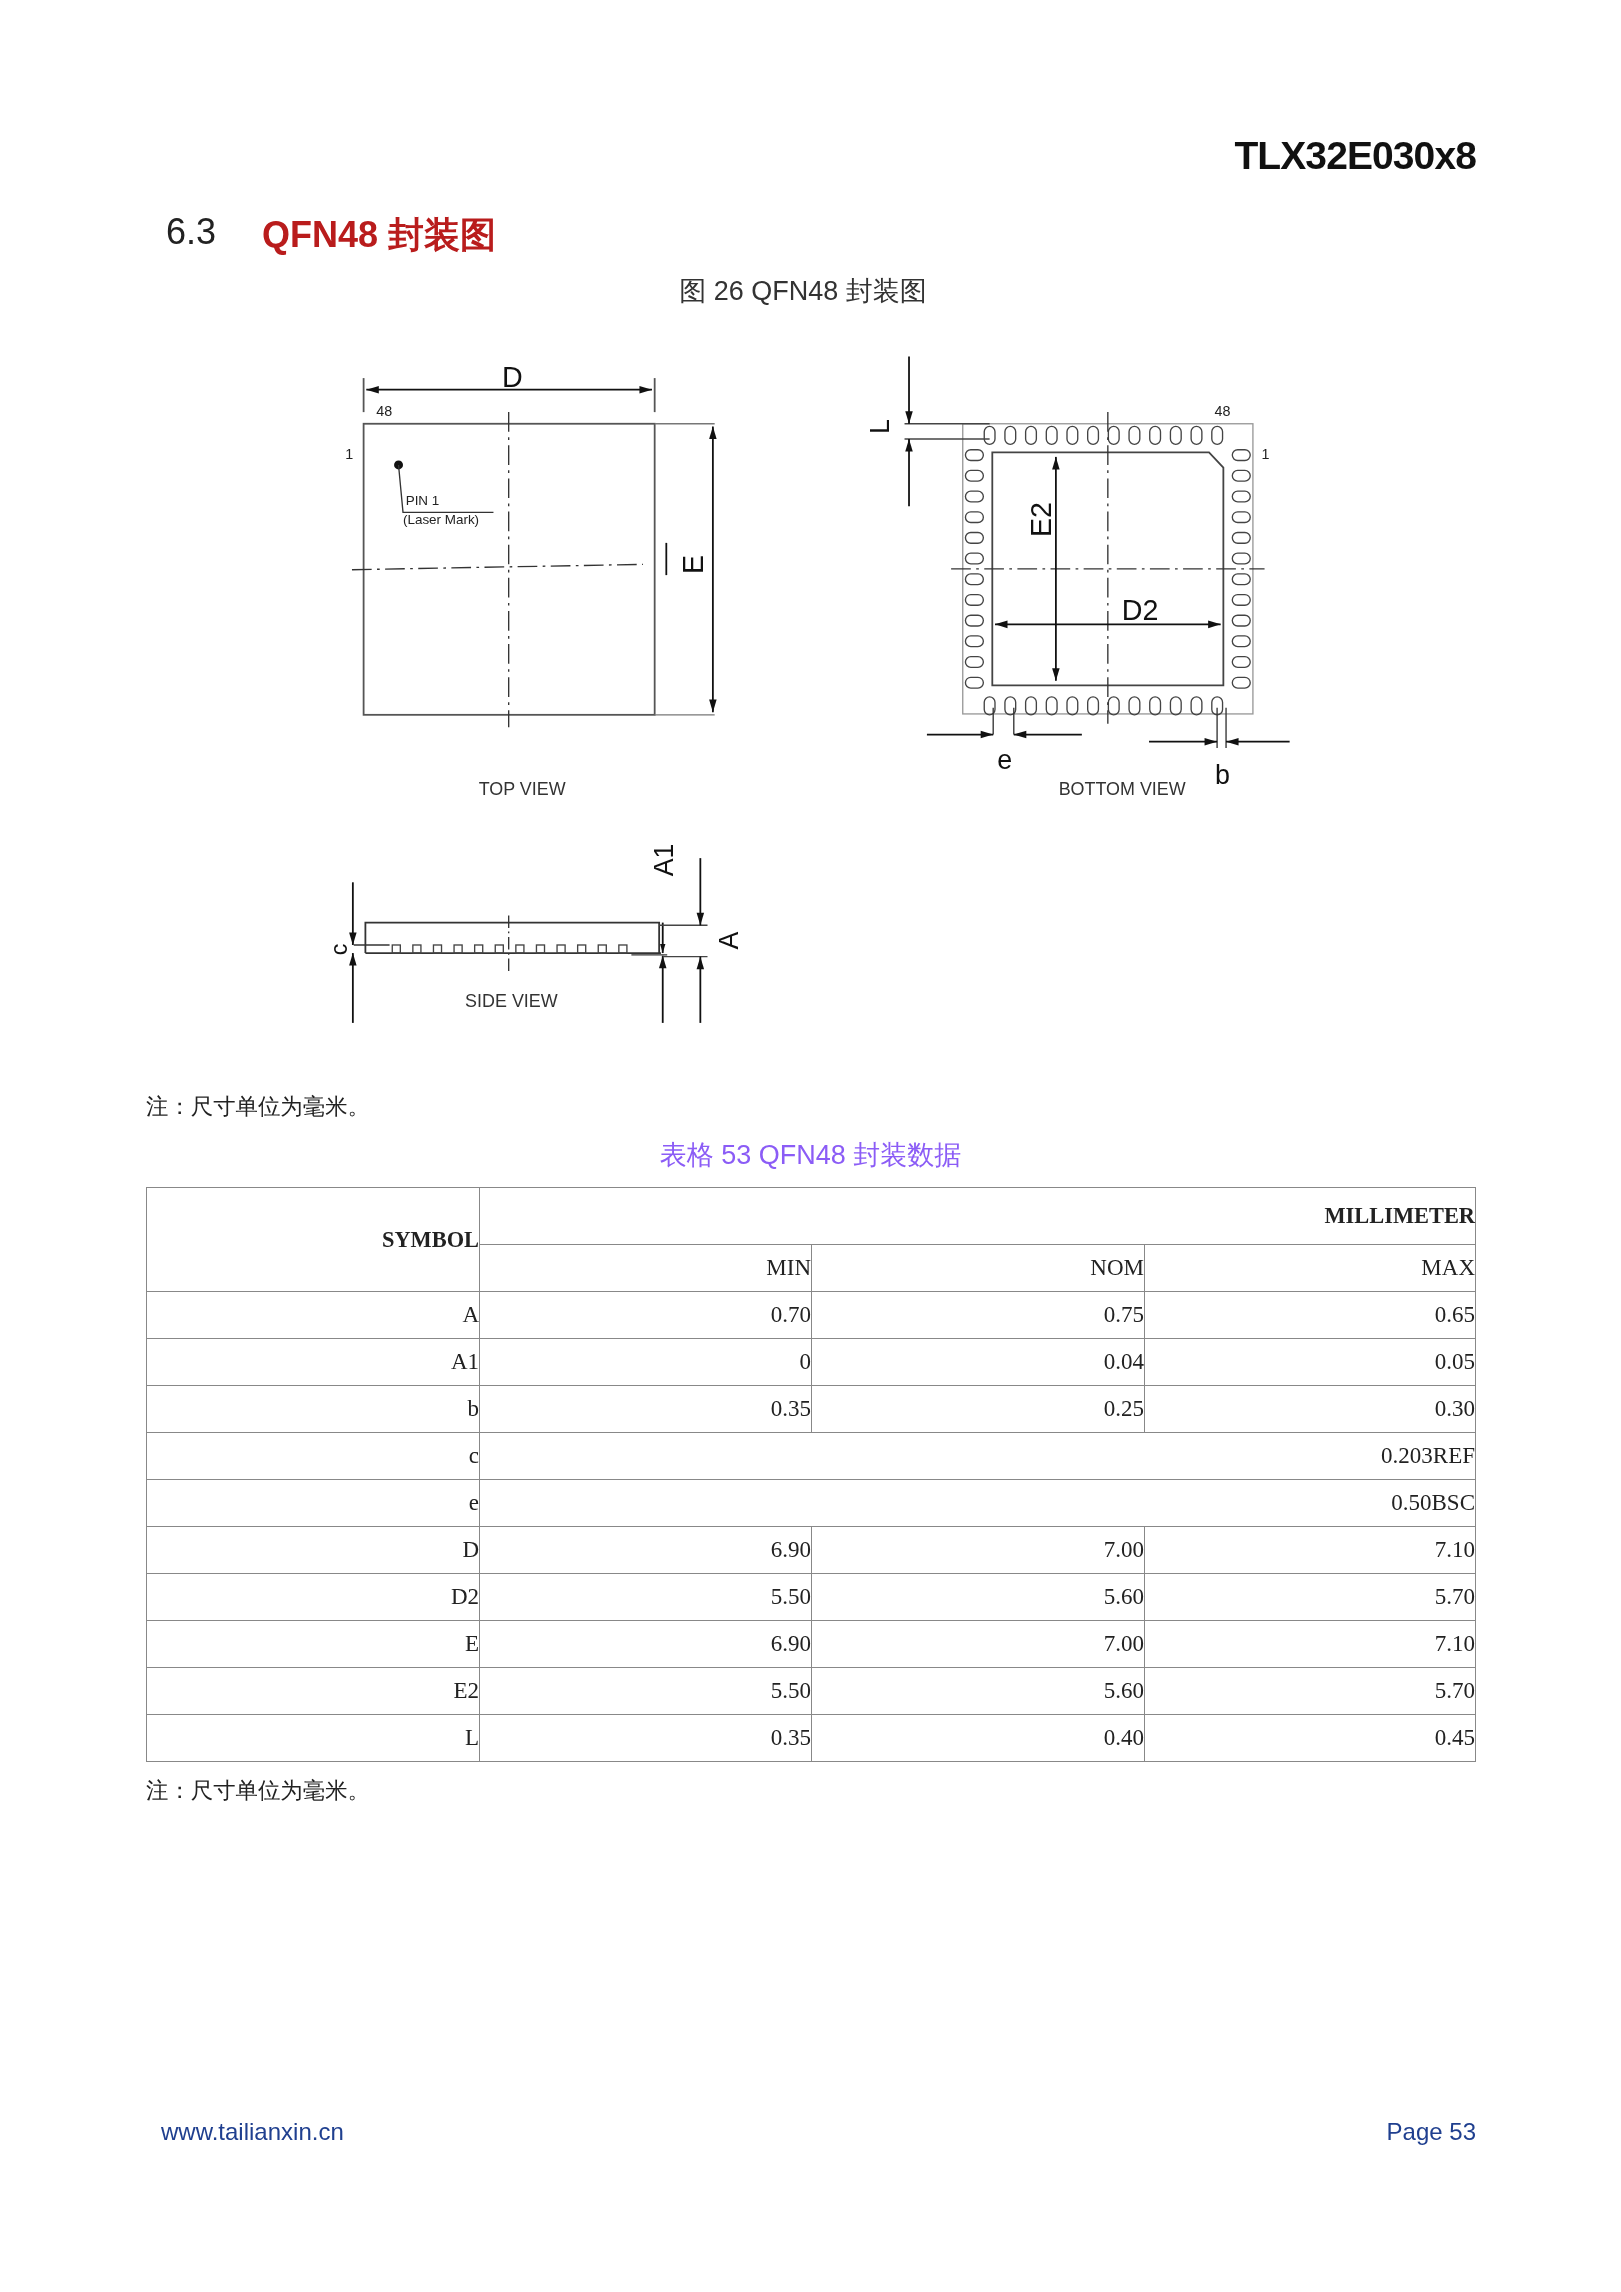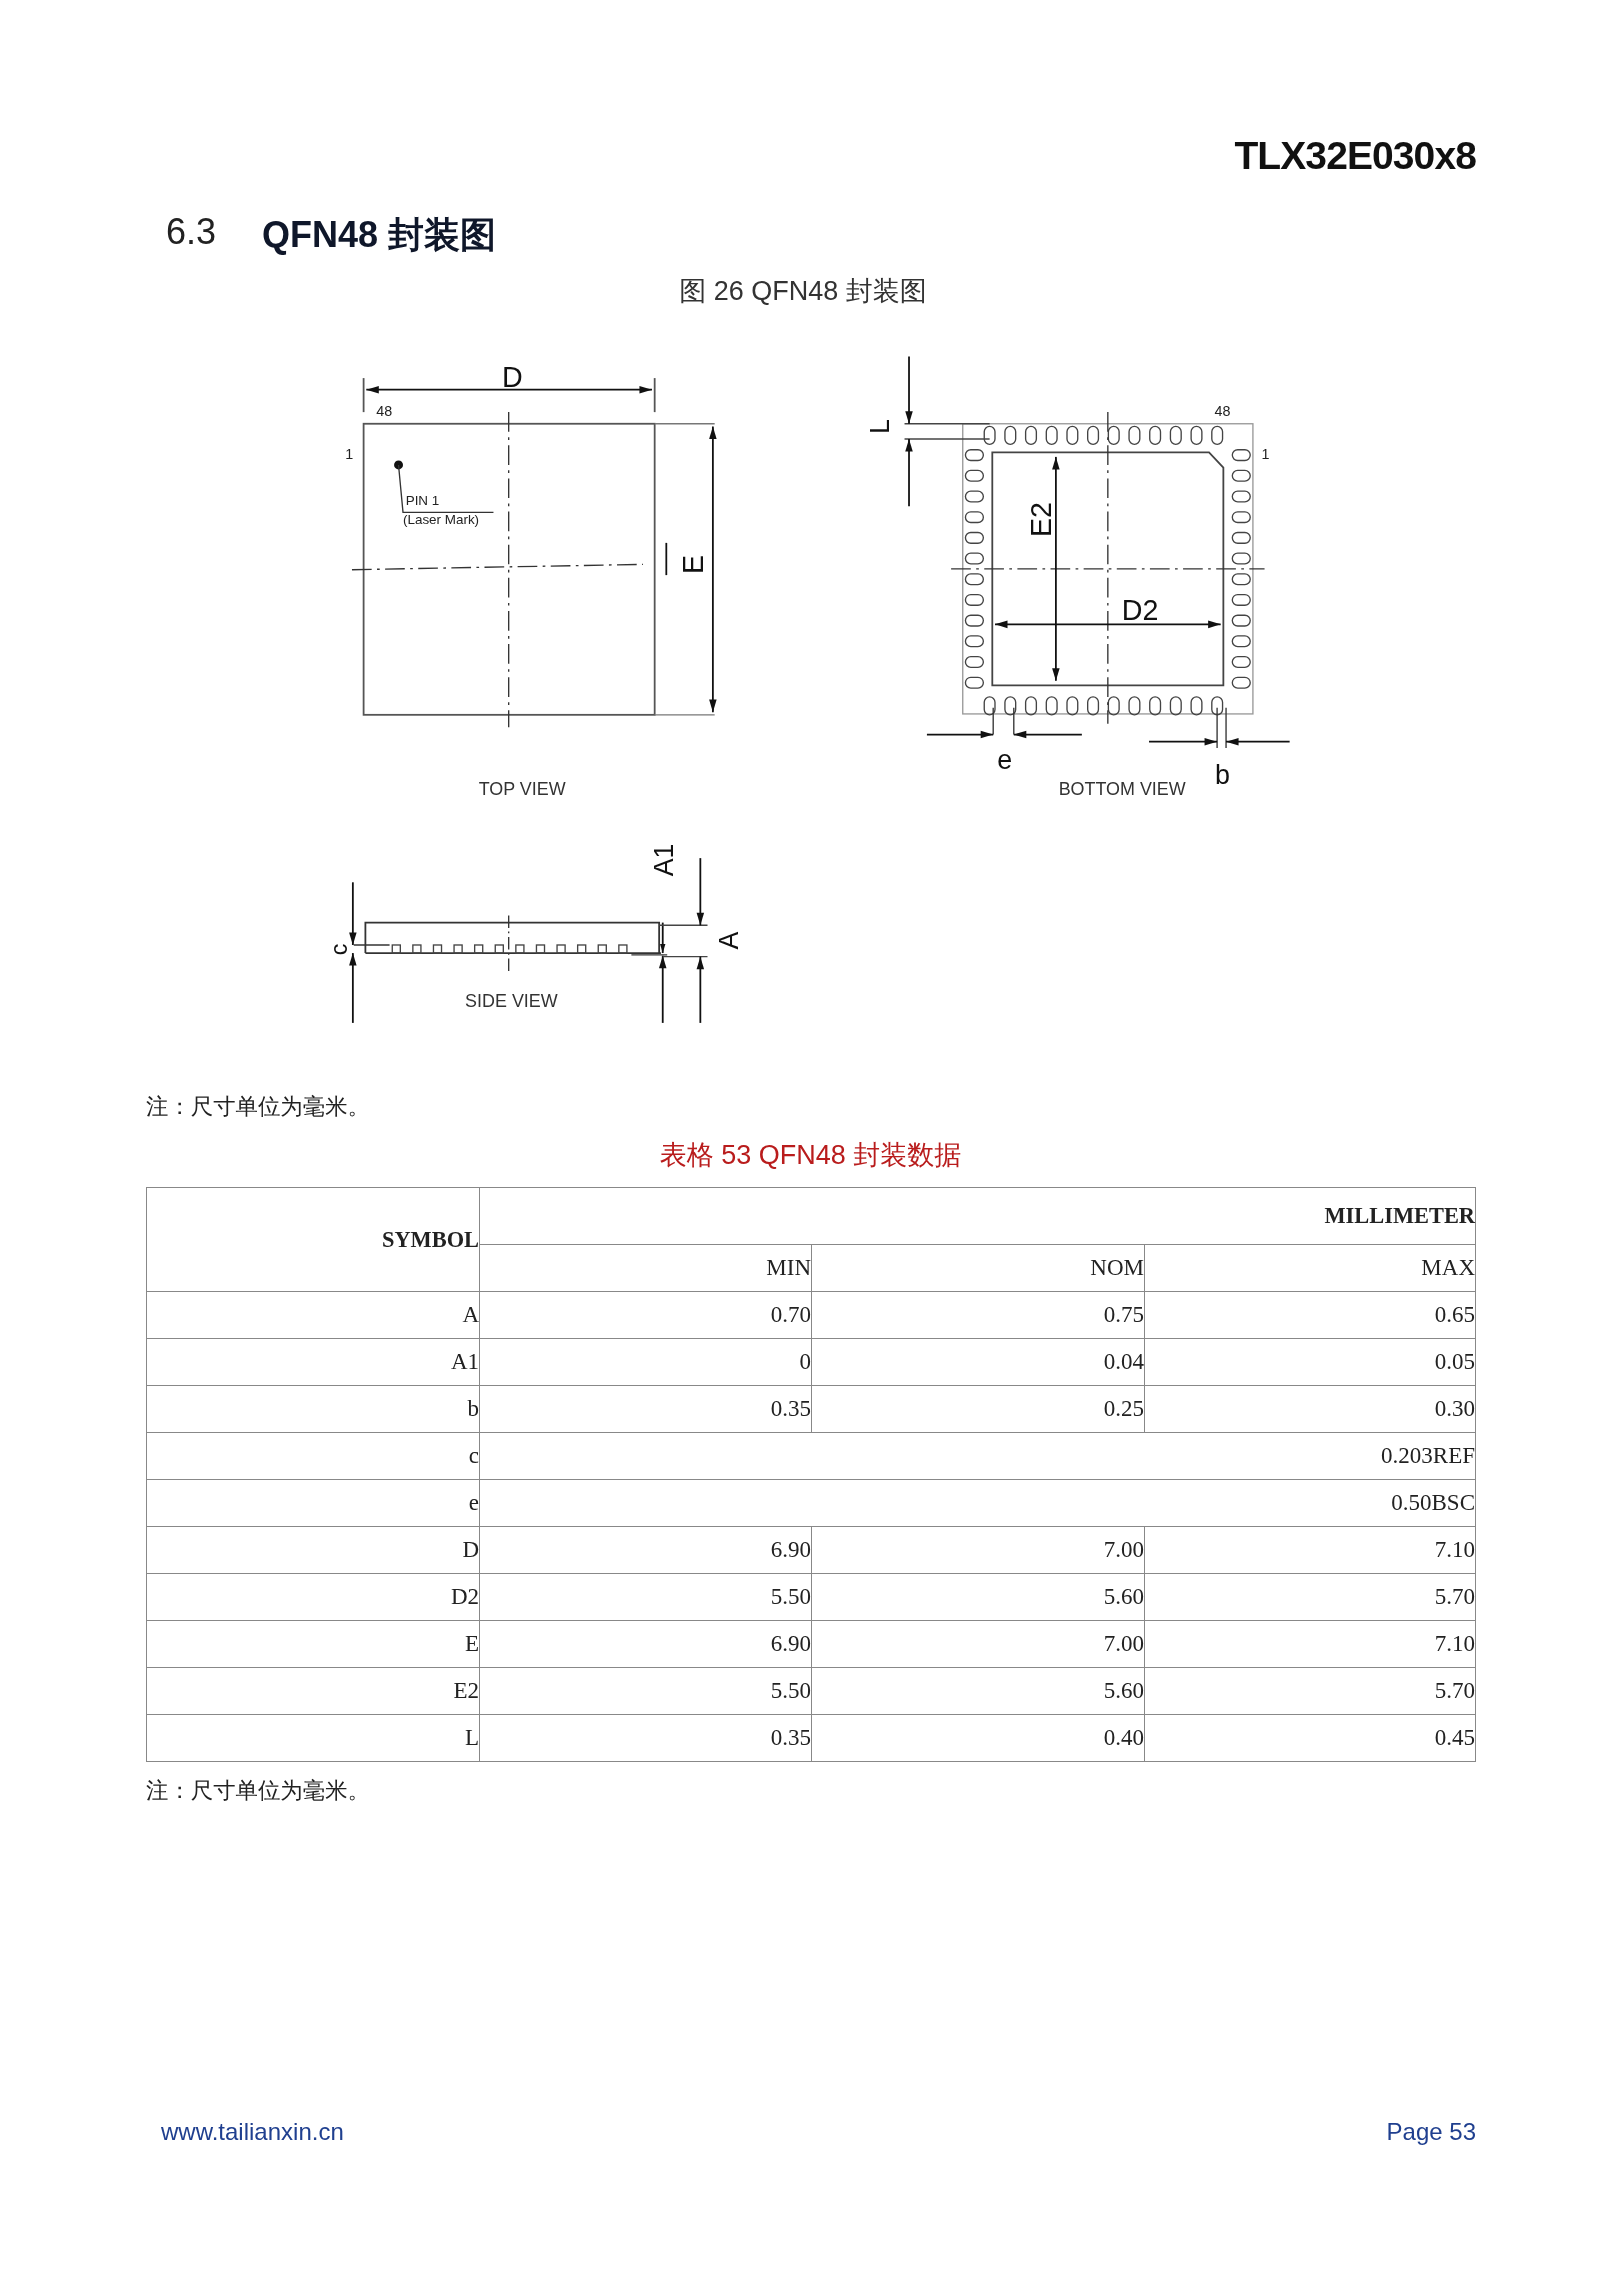--- a/index.html
+++ b/index.html
@@ -1,24 +1,24 @@
 <!DOCTYPE html>
 <html style="font-size:14.3px"><head>
 <meta charset="utf-8">
 <style>
   html, body { margin: 0; padding: 0; background: #ffffff; }
   body { width: 1621px; height: 2293px; position: relative; overflow: hidden;
          font-family: "Liberation Sans", "DejaVu Sans", sans-serif; color: #111; }
   .abs { position: absolute; }
   .doc-id { right: 145px; top: 134px; font-size: 39px; font-weight: bold; letter-spacing: -0.9px; color: #111; }
   .sec-num { left: 146px; top: 211px; font-size: 36px; color: #222; margin-left: 20px; }
-  .sec-title { left: 262px; top: 211px; font-size: 36px; font-weight: bold; color: #0f172a; }
+  .sec-title { left: 262px; top: 211px; font-size: 36px; font-weight: bold; color: #b91c1c; }
   .fig-caption { left: 0; width: 1606px; top: 273px; text-align: center; font-size: 27px; color: #333; }
   .note { font-size: 22.4px; color: #222; }
-  .tbl-caption { left: 0; width: 1621px; top: 1137px; text-align: center; font-size: 27px; color: #b91c1c; }
+  .tbl-caption { left: 0; width: 1621px; top: 1137px; text-align: center; font-size: 27px; color: #8b5cf6; }
   svg.drawing { position: absolute; left: 0; top: 0; }
   svg text { font-family: "Liberation Sans", "DejaVu Sans", sans-serif; }
   table.pkg { position: absolute; left: 146px; top: 1187px; width: 1330px; border-collapse: collapse;
               font-size: 23px; color: #222; }
   table.pkg td, table.pkg th { border: 1.8px solid #888; text-align: right; padding: 0; font-weight: normal; font-family: Liberation Serif, serif; }
   table.pkg th.bold { font-weight: bold; font-size: 22.4px; }
   table.pkg tr.h1 th { height: 56px; }
   table.pkg tr.h2 th { height: 46px; }
   table.pkg tbody td { height: 46px; }
   .footer-link { left: 161px; top: 2118px; font-size: 24px; color: #1f3f8f; }

